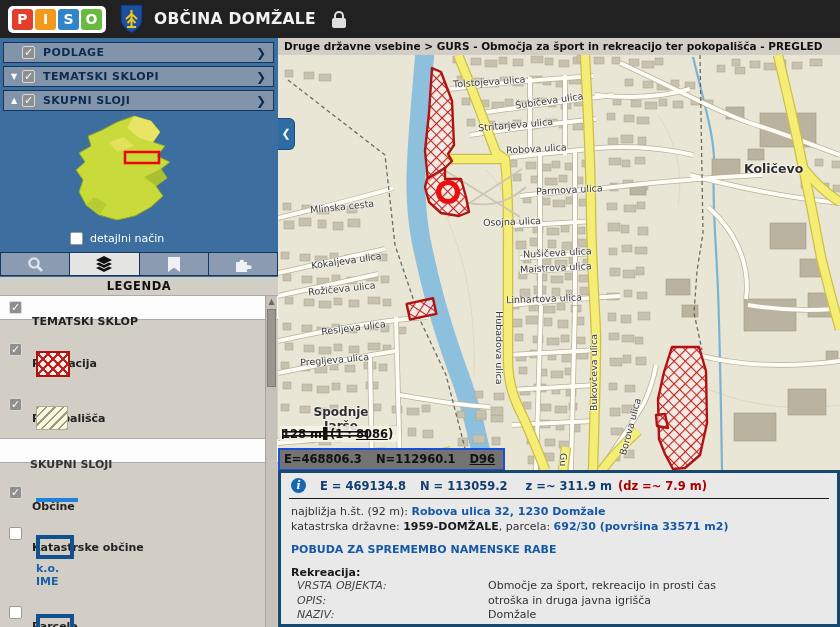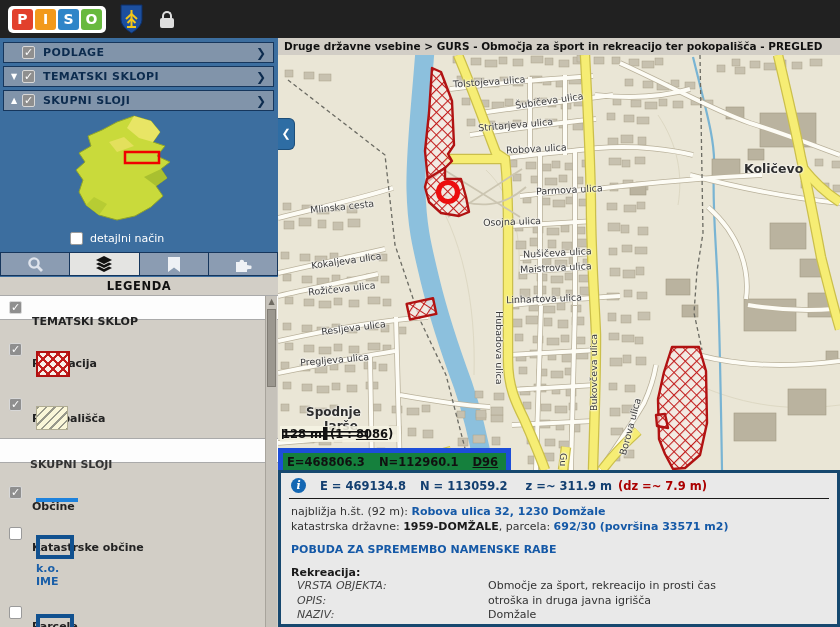--- a/index.html
+++ b/index.html
@@ -57,21 +57,21 @@
   .dash{stroke:#6b6b63;stroke-width:1.3;fill:none;stroke-dasharray:4 3}
   .cont{stroke:#ddd8c3;stroke-width:1;fill:none}
   .pkx{stroke:#cbc5b1;stroke-width:1.8;fill:none}
   .hat{fill:url(#xh);stroke:#b11212;stroke-width:2.4;stroke-linejoin:round}
   .slabel{position:absolute;font-size:9.5px;color:#3b3b3b;white-space:nowrap;text-shadow:0 0 2px #fff,0 0 2px #fff,0 0 3px #fff;}
   .plabel{position:absolute;font-size:12px;font-weight:bold;color:#2e2e2e;white-space:nowrap;text-shadow:0 0 2px #fff,0 0 3px #fff;}
   .vert{writing-mode:vertical-rl;}
   .collapse{position:absolute;left:0;top:63px;width:17px;height:32px;background:#2e6da4;border:1px solid #1d4e79;border-left:none;border-radius:0 6px 6px 0;color:#fff;font-weight:bold;font-size:11px;text-align:center;line-height:30px;cursor:pointer;box-sizing:border-box;}
   .scalebox{position:absolute;left:2px;top:371px;background:rgba(246,243,228,.85);padding:1px 6px 1px 2px;display:flex;align-items:center;gap:6px;}
   .scalebox .txt{font-size:11.5px;font-weight:bold;color:#111;white-space:nowrap;}
-  .coordbox{position:absolute;left:0px;top:393px;background:#15803d;border:5px solid #1d4ed8;padding:2px 8px 3px 4px;font-size:11.5px;font-weight:bold;color:#111;white-space:nowrap;}
+  .coordbox{position:absolute;left:0px;top:393px;background:#737373;border:2px solid #1d4ed8;padding:2px 8px 3px 4px;font-size:11.5px;font-weight:bold;color:#111;white-space:nowrap;}
   .coordbox span{margin-right:14px;}
   .und{text-decoration:underline;cursor:pointer;margin-right:0 !important;}
   
   .panel{position:absolute;left:278px;top:470px;width:562px;height:157px;box-sizing:border-box;background:#e9e9e9;border:3px solid #17486f;padding:5px 10px 0 10px;font-size:11px;color:#333;overflow:hidden;}
   .crow{display:flex;align-items:center;gap:14px;font-weight:bold;font-size:11.5px;}
   .iico{width:15px;height:15px;border-radius:50%;background:#1467b3;color:#fff;font-family:"DejaVu Serif","Liberation Serif",serif;font-style:italic;font-size:11px;text-align:center;line-height:15px;flex:none;cursor:pointer;}
   .navy{color:#133f70;} .dred{color:#ab0000;}
   .panel hr{border:none;border-top:1px solid #1a1a1a;margin:5px -2px 5px -2px;}
   .link{color:#1559a7;font-weight:bold;cursor:pointer;}
   .ln{line-height:15px;}
@@ -97,20 +97,21 @@
       <path d="M2,1 h21 v15 c0,7 -10.5,13 -10.5,13 c0,0 -10.5,-6 -10.5,-13 z" fill="#1c4f9e" stroke="#0d2f66"></path>
       <g stroke="#f3c718" stroke-width="2" fill="none">
         <path d="M12.5,6 v16"></path>
           <path d="M12.5,10 L7,15"></path>
           <path d="M12.5,10 L18,15"></path>
         <path d="M12.5,15 L8.5,19"></path>
           <path d="M12.5,15 L16.5,19"></path>
           <path d="M8,23 h9"></path>
       </g>
     </svg>
+    <div class="hdr-title">OBČINA DOMŽALE</div>
     <div class="lock"></div>
   </div>
 
   <div class="side">
     <div class="acc" style="top:4px">
       <span class="tri"></span>
       <span class="cb on">✓</span>
       <span class="lbl">PODLAGE</span>
       <span class="chev">❯</span>
     </div>
@@ -681,21 +682,21 @@
     <span class="slabel" style="left:228px;top:238px;transform:rotate(-2deg)">Linhartova ulica</span>
     <span class="slabel vert" style="left:216px;top:256px">Hubadova ulica</span>
     <span class="slabel" style="left:268px;top:312px;width:94px;text-align:center;transform:rotate(-90deg)">Bukovčeva ulica</span>
     <span class="slabel" style="left:309px;top:366px;width:86px;text-align:center;transform:rotate(-75deg)">Borova ulica</span>
     <span class="slabel" style="left:32px;top:146px;transform:rotate(-6deg)">Mlinska cesta</span>
     <span class="slabel" style="left:33px;top:200px;transform:rotate(-8deg)">Kokaljeva ulica</span>
     <span class="slabel" style="left:30px;top:228px;transform:rotate(-6deg)">Rožičeva ulica</span>
     <span class="slabel" style="left:43px;top:267px;transform:rotate(-7deg)">Resljeva ulica</span>
     <span class="slabel" style="left:22px;top:299px;transform:rotate(-5deg)">Pregljeva ulica</span>
     <span class="slabel vert" style="left:280px;top:398px">Gu</span>
-    <span class="plabel" style="left:28px;top:350px;width:70px;">Spodnje</span>
+    <span class="plabel" style="left:28px;top:350px;width:70px;text-align:center">Spodnje</span>
     <span class="plabel" style="left:28px;top:364px;width:70px;text-align:center">Jarše</span>
     <span class="plabel" style="left:466px;top:106px;font-size:12.5px">Količevo</span>
 
     <div class="collapse">❮</div>
 
     <div class="scalebox">
       <svg width="92" height="15" viewBox="0 0 92 15">
         <rect x="2" y="5" width="86" height="1.6" fill="#111"></rect>
           <rect x="2" y="9" width="86" height="1.6" fill="#111"></rect>
         <rect x="2" y="3" width="1.6" height="10" fill="#111"></rect>

